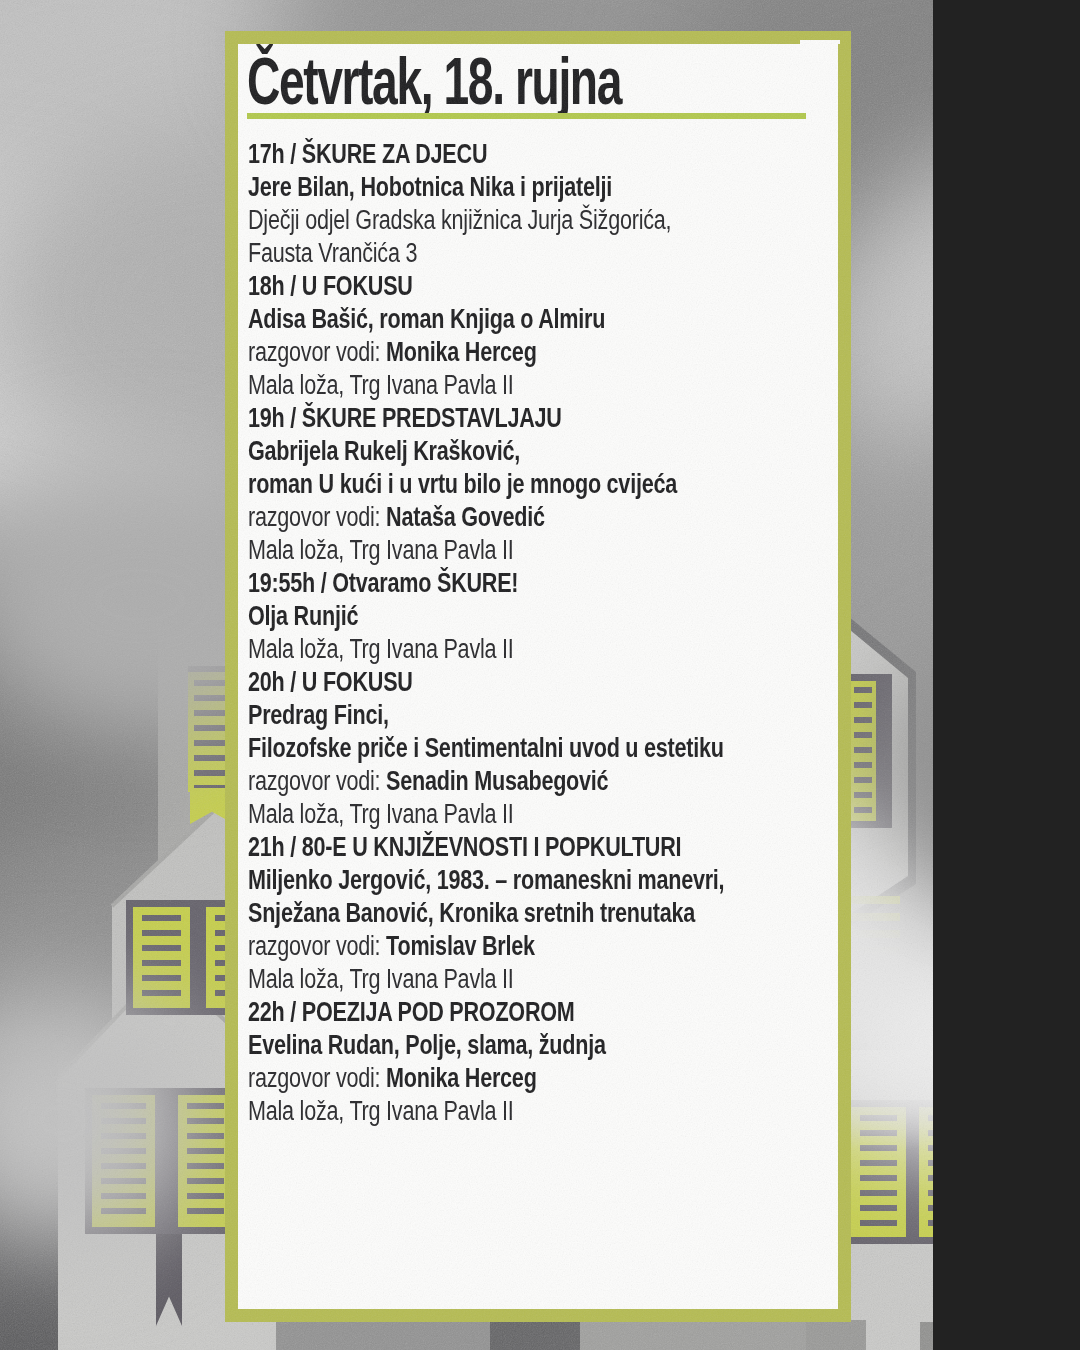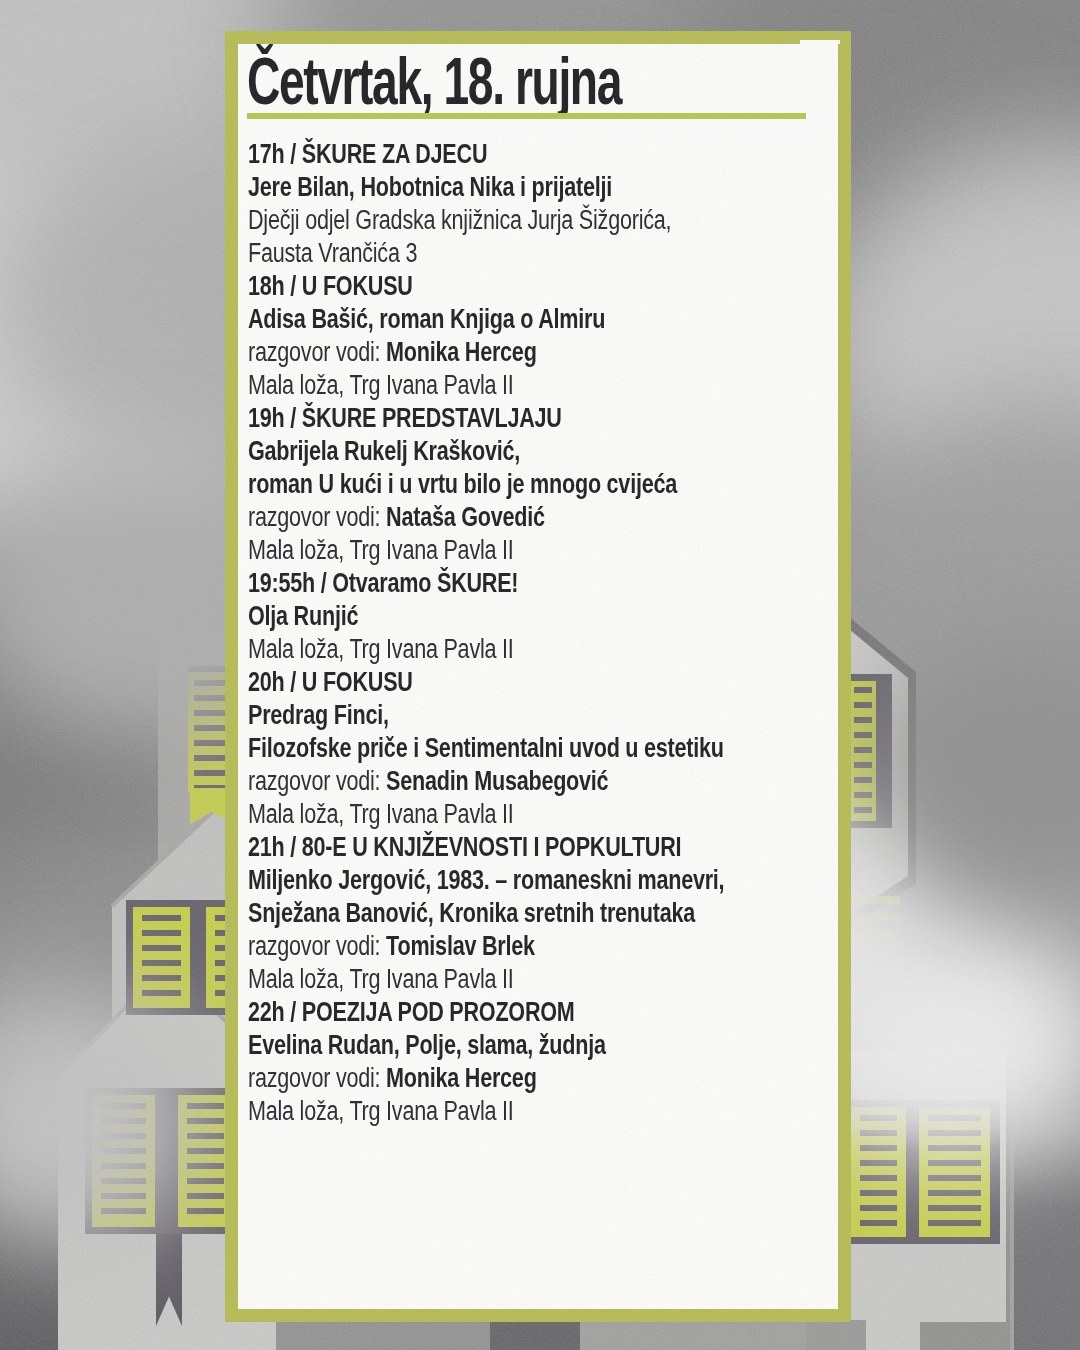--- a/index.html
+++ b/index.html
@@ -1,21 +1,21 @@
 <!DOCTYPE html>
 <html style="--accent: #b5bc52; --rule: #b2c94c; --green: #c6cf4c; --ink: #66636c; --wallLight: #cbcbc9; --wallMid: #c2c2c0; --bdark: #707072; --sky: #969696; --cardbg: #fdfdfc; --text: #1d1d1f;"><head>
 <meta charset="utf-8">
 <style>
   :root{
     --accent:#b5bc52; --rule:#b2c94c; --green:#c6cf4c; --ink:#66636c;
     --wallLight:#cbcbc9; --wallMid:#c2c2c0; --bdark:#707072;
     --text:#1d1d1f; --cardbg:#fdfdfc; --sky:#969696;
   }
   html,body{margin:0;padding:0;background:#222;}
-  .poster{position:relative;width:1080px;height:1350px;overflow:hidden;
+  .poster{position:relative;width:933px;height:1350px;overflow:hidden;
     background:var(--sky);font-family:"Liberation Sans","DejaVu Sans",sans-serif;}
   .poster svg.bg{position:absolute;left:0;top:0;z-index:1;}
   .cl{opacity:.92;}
   .wallL{fill:var(--wallLight);} .wallM{fill:var(--wallMid);} .darkfill{fill:var(--bdark);}
   .edge{stroke:#a6a6a4;stroke-width:4;fill:none;}
 
   
   .book{position:absolute;z-index:2;background:var(--ink);}
   .page{position:absolute;top:7px;bottom:7px;background:var(--green);}
   .lines{position:absolute;left:9px;right:9px;top:8px;bottom:5px;

